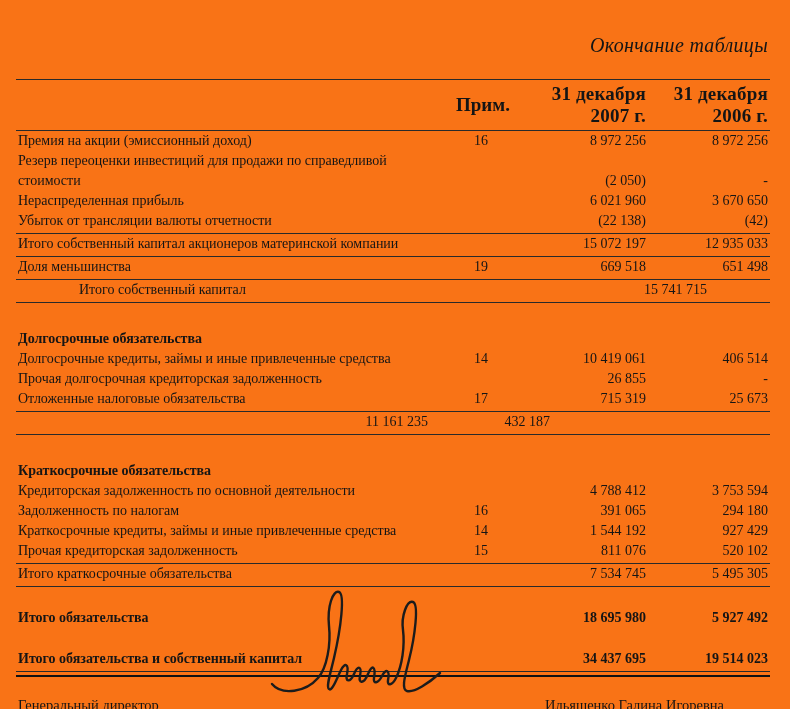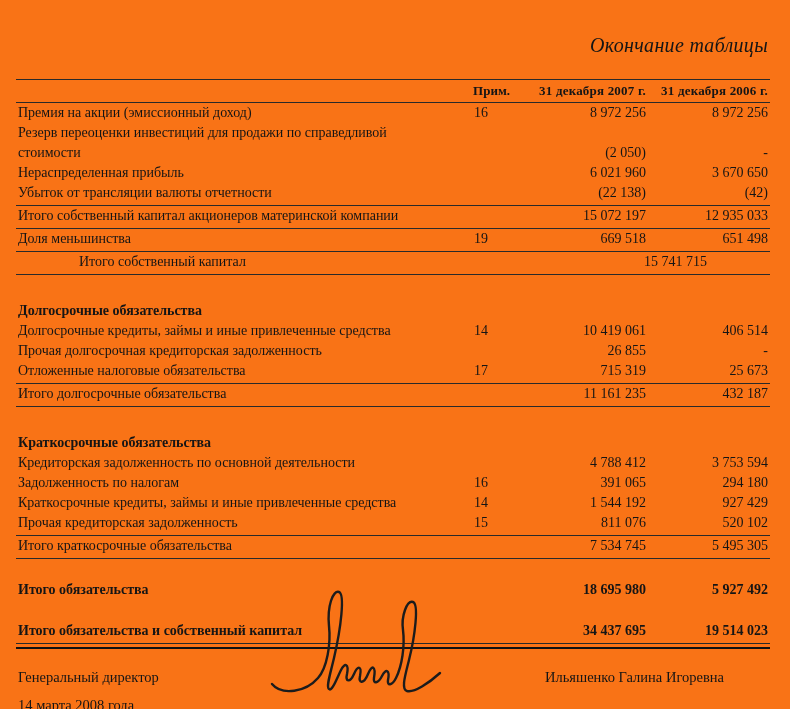--- a/index.html
+++ b/index.html
@@ -20,21 +20,21 @@
     padding-right:2px;
     letter-spacing:0.3px;
   }
   .fin-table { margin-top:21px; }
   .thead {
     display:flex;
     align-items:center;
     border-top:1.6px solid #2a2a2a;
     border-bottom:1.6px solid #2a2a2a;
     font-weight:bold;
-    font-size:13px;
+    font-size:19px;
     padding:3px 0 3px 0;
   }
   .row {
     display:flex;
     align-items:flex-end;
     font-size:14px;
     line-height:20px;
   }
   .cell { display:block; }
   .cell.label { width:436px; padding-left:2px; white-space:pre-line; }
@@ -142,21 +142,20 @@
           <span class="cell v2007">26 855</span>
           <span class="cell v2006">-</span>
         </div>
         <div class="row rule-below">
           <span class="cell label">Отложенные налоговые обязательства</span>
           <span class="cell note">17</span>
           <span class="cell v2007">715 319</span>
           <span class="cell v2006">25 673</span>
         </div>
         <div class="row rule-below">
-          <span class="cell label">Итого долгосрочные обязательства</span>
           <span class="cell note"></span>
           <span class="cell v2007">11 161 235</span>
           <span class="cell v2006">432 187</span>
         </div>
         <div class="row section">
           <span class="cell label">Краткосрочные обязательства</span>
           <span class="cell note"></span>
           <span class="cell v2007"></span>
           <span class="cell v2006"></span>
         </div>

